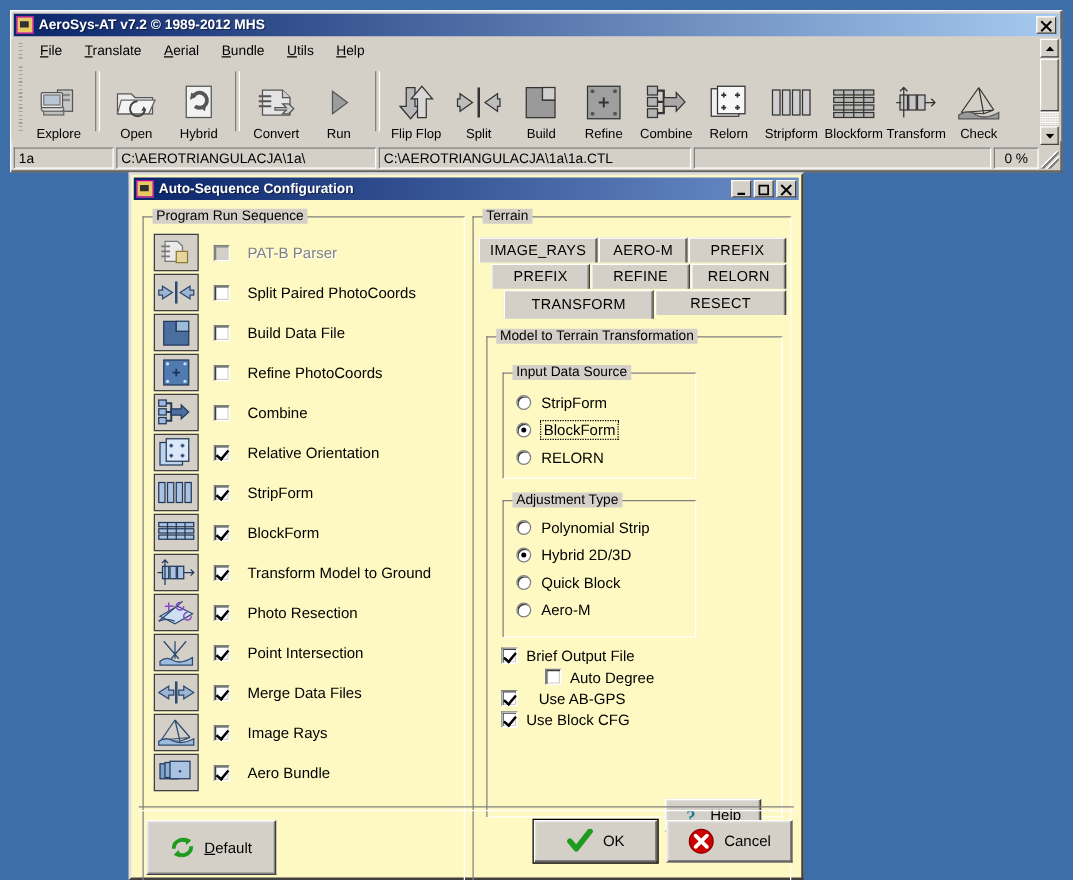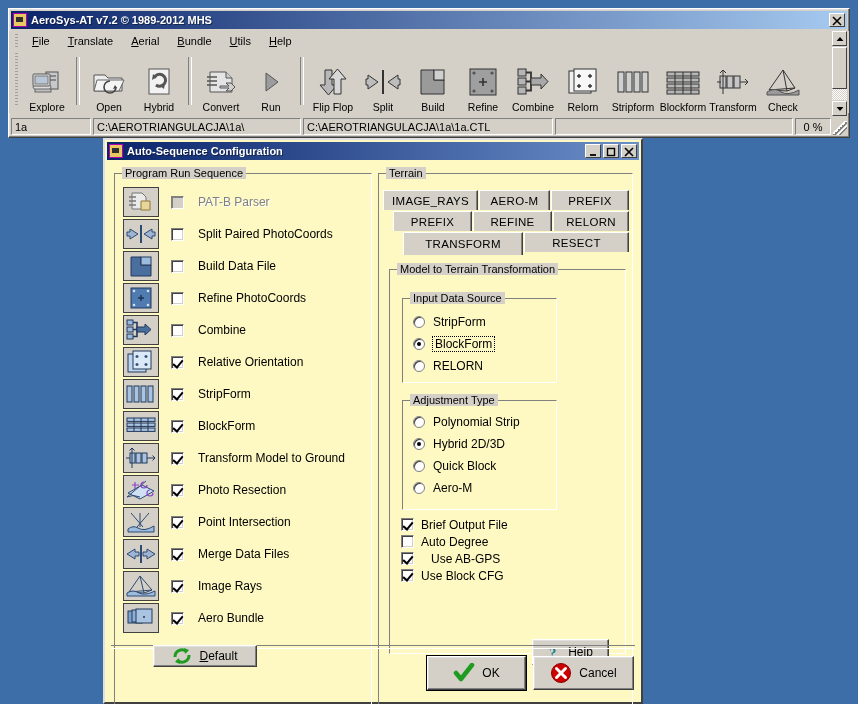--- a/index.html
+++ b/index.html
@@ -781,21 +781,21 @@
             <span class="rlabel">Aero-M</span>
           </div>
         </div>
       </div>
 
       <div style="position:absolute;left:11px;top:246px;">
         <div style="display:flex;align-items:center;height:17px;">
           <span class="chk on"></span>
           <span style="margin-left:7px;font-size:12px;">Brief Output File</span>
         </div>
-        <div style="display:flex;align-items:center;height:17px;">
+        <div style="display:flex;align-items:center;height:17px;margin-left:35px;">
           <span class="chk"></span>
           <span style="margin-left:7px;font-size:12px;">Auto Degree</span>
         </div>
         <div style="display:flex;align-items:center;height:17px;">
           <span class="chk on"></span>
           <span style="margin-left:17px;font-size:12px;">Use AB-GPS</span>
         </div>
         <div style="display:flex;align-items:center;height:17px;">
           <span class="chk on"></span>
           <span style="margin-left:7px;font-size:12px;">Use Block CFG</span>
@@ -808,21 +808,21 @@
         <svg width="13" height="15" viewBox="0 0 13 15">
           <text x="1" y="13" font-family="Liberation Serif, serif" font-size="15" font-weight="bold" fill="#1a7f8f">?</text>
         </svg>
       </span>
       <span><u>H</u>elp</span>
     </div>
   </div>
 
   <div class="footsep" style="top:505px;left:6px;right:6px;"></div>
 
-  <div class="btn" style="position:absolute;left:12px;top:505px;width:104px;height:22px;margin-left:36px;">
+  <div class="btn" style="position:absolute;left:12px;top:516px;width:104px;height:44px;">
     <span>
       <svg width="20" height="18" viewBox="0 0 20 18">
         <path d="M3 10 a7 7 0 0 1 12 -5" fill="none" stroke="#1f9b1f" stroke-width="3"></path>
         <path d="M17 8 a7 7 0 0 1 -12 5" fill="none" stroke="#1f9b1f" stroke-width="3"></path>
         <path d="M12 1 l5 2 l-4 4 z" fill="#1f9b1f"></path>
         <path d="M8 17 l-5 -2 l4 -4 z" fill="#1f9b1f"></path>
       </svg>
     </span>
     <span><u>D</u>efault</span>
   </div>

